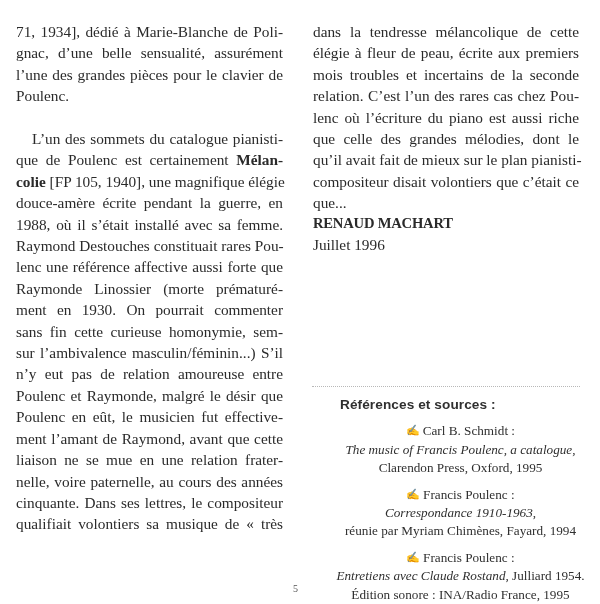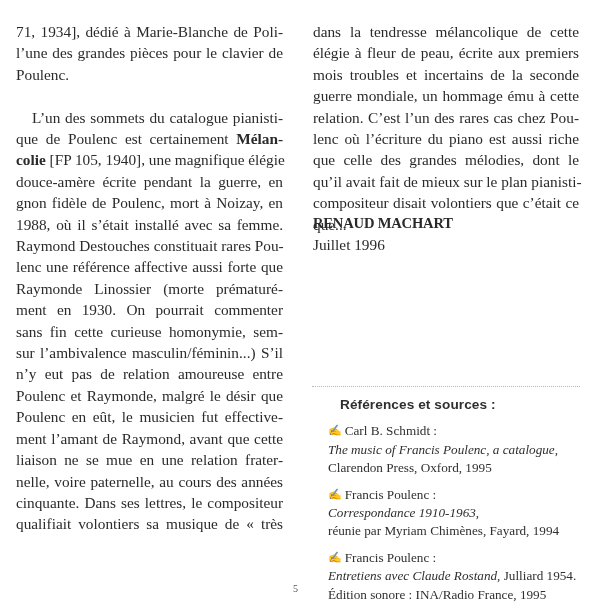--- a/index.html
+++ b/index.html
@@ -87,20 +87,21 @@
     .refs-title {
       font-family: "Liberation Sans", "DejaVu Sans", sans-serif;
       font-weight: bold;
       font-size: 13.6px;
       margin: 0 0 8px 0;
       letter-spacing: 0.1px;
       padding-left: 12px;
     }
     .ref-item {
       margin-bottom: 8px;
+      text-align: center;
     }
     .ref-item .pen {
       font-size: 11px;
       color: #555;
       margin-right: 3px;
       display: inline-block;
       transform: translateY(-1px);
     }
     .page-number {
       position: absolute;
@@ -109,30 +110,30 @@
       font-size: 10px;
       color: #555;
     }
   </style>
 </head>
 <body>
 
 <div class="col col-left">
   <div>
     <span class="line">71, 1934], dédié à Marie-Blanche de Poli-</span>
+    <span class="line">gnac, d’une belle sensualité, assurément</span>
     <span class="line">l’une des grandes pièces pour le clavier de</span>
     <span class="line last">Poulenc.</span>
   </div>
   <div class="para-gap"></div>
   <div>
     <span class="line indent">L’un des sommets du catalogue pianisti-</span>
     <span class="line"><span>que de Poulenc est certainement </span><span class="bi">Mélan-</span></span>
     <span class="line"><span class="bi">colie</span><span> [FP 105, 1940], une magnifique élégie</span></span>
     <span class="line">douce-amère écrite pendant la guerre, en</span>
-    <span class="line">gnon fidèle de Poulenc, mort à Noizay, en</span>
     <span class="line">1988, où il s’était installé avec sa femme.</span>
     <span class="line">Raymond Destouches constituait rares Pou-</span>
     <span class="line">lenc une référence affective aussi forte que</span>
     <span class="line">Raymonde Linossier (morte prématuré-</span>
     <span class="line">ment en 1930. On pourrait commenter</span>
     <span class="line">sans fin cette curieuse homonymie, sem-</span>
     <span class="line">sur l’ambivalence masculin/féminin...) S’il</span>
     <span class="line">n’y eut pas de relation amoureuse entre</span>
     <span class="line">Poulenc et Raymonde, malgré le désir que</span>
     <span class="line">Poulenc en eût, le musicien fut effective-</span>
@@ -142,21 +143,20 @@
     <span class="line">cinquante. Dans ses lettres, le compositeur</span>
     <span class="line">qualifiait volontiers sa musique de « très</span>
 
   </div>
 </div>
 
 <div class="col col-right">
   <span class="line">dans la tendresse mélancolique de cette</span>
   <span class="line">élégie à fleur de peau, écrite aux premiers</span>
   <span class="line">mois troubles et incertains de la seconde</span>
-  <span class="line">guerre mondiale, un hommage ému à cette</span>
   <span class="line">relation. C’est l’un des rares cas chez Pou-</span>
   <span class="line">lenc où l’écriture du piano est aussi riche</span>
   <span class="line">que celle des grandes mélodies, dont le</span>
   <span class="line">qu’il avait fait de mieux sur le plan pianisti-</span>
   <span class="line">compositeur disait volontiers que c’était ce</span>
   <span class="line last">que...</span>
 </div>
 
 <div class="signature">
   <div class="author">RENAUD MACHART</div>

